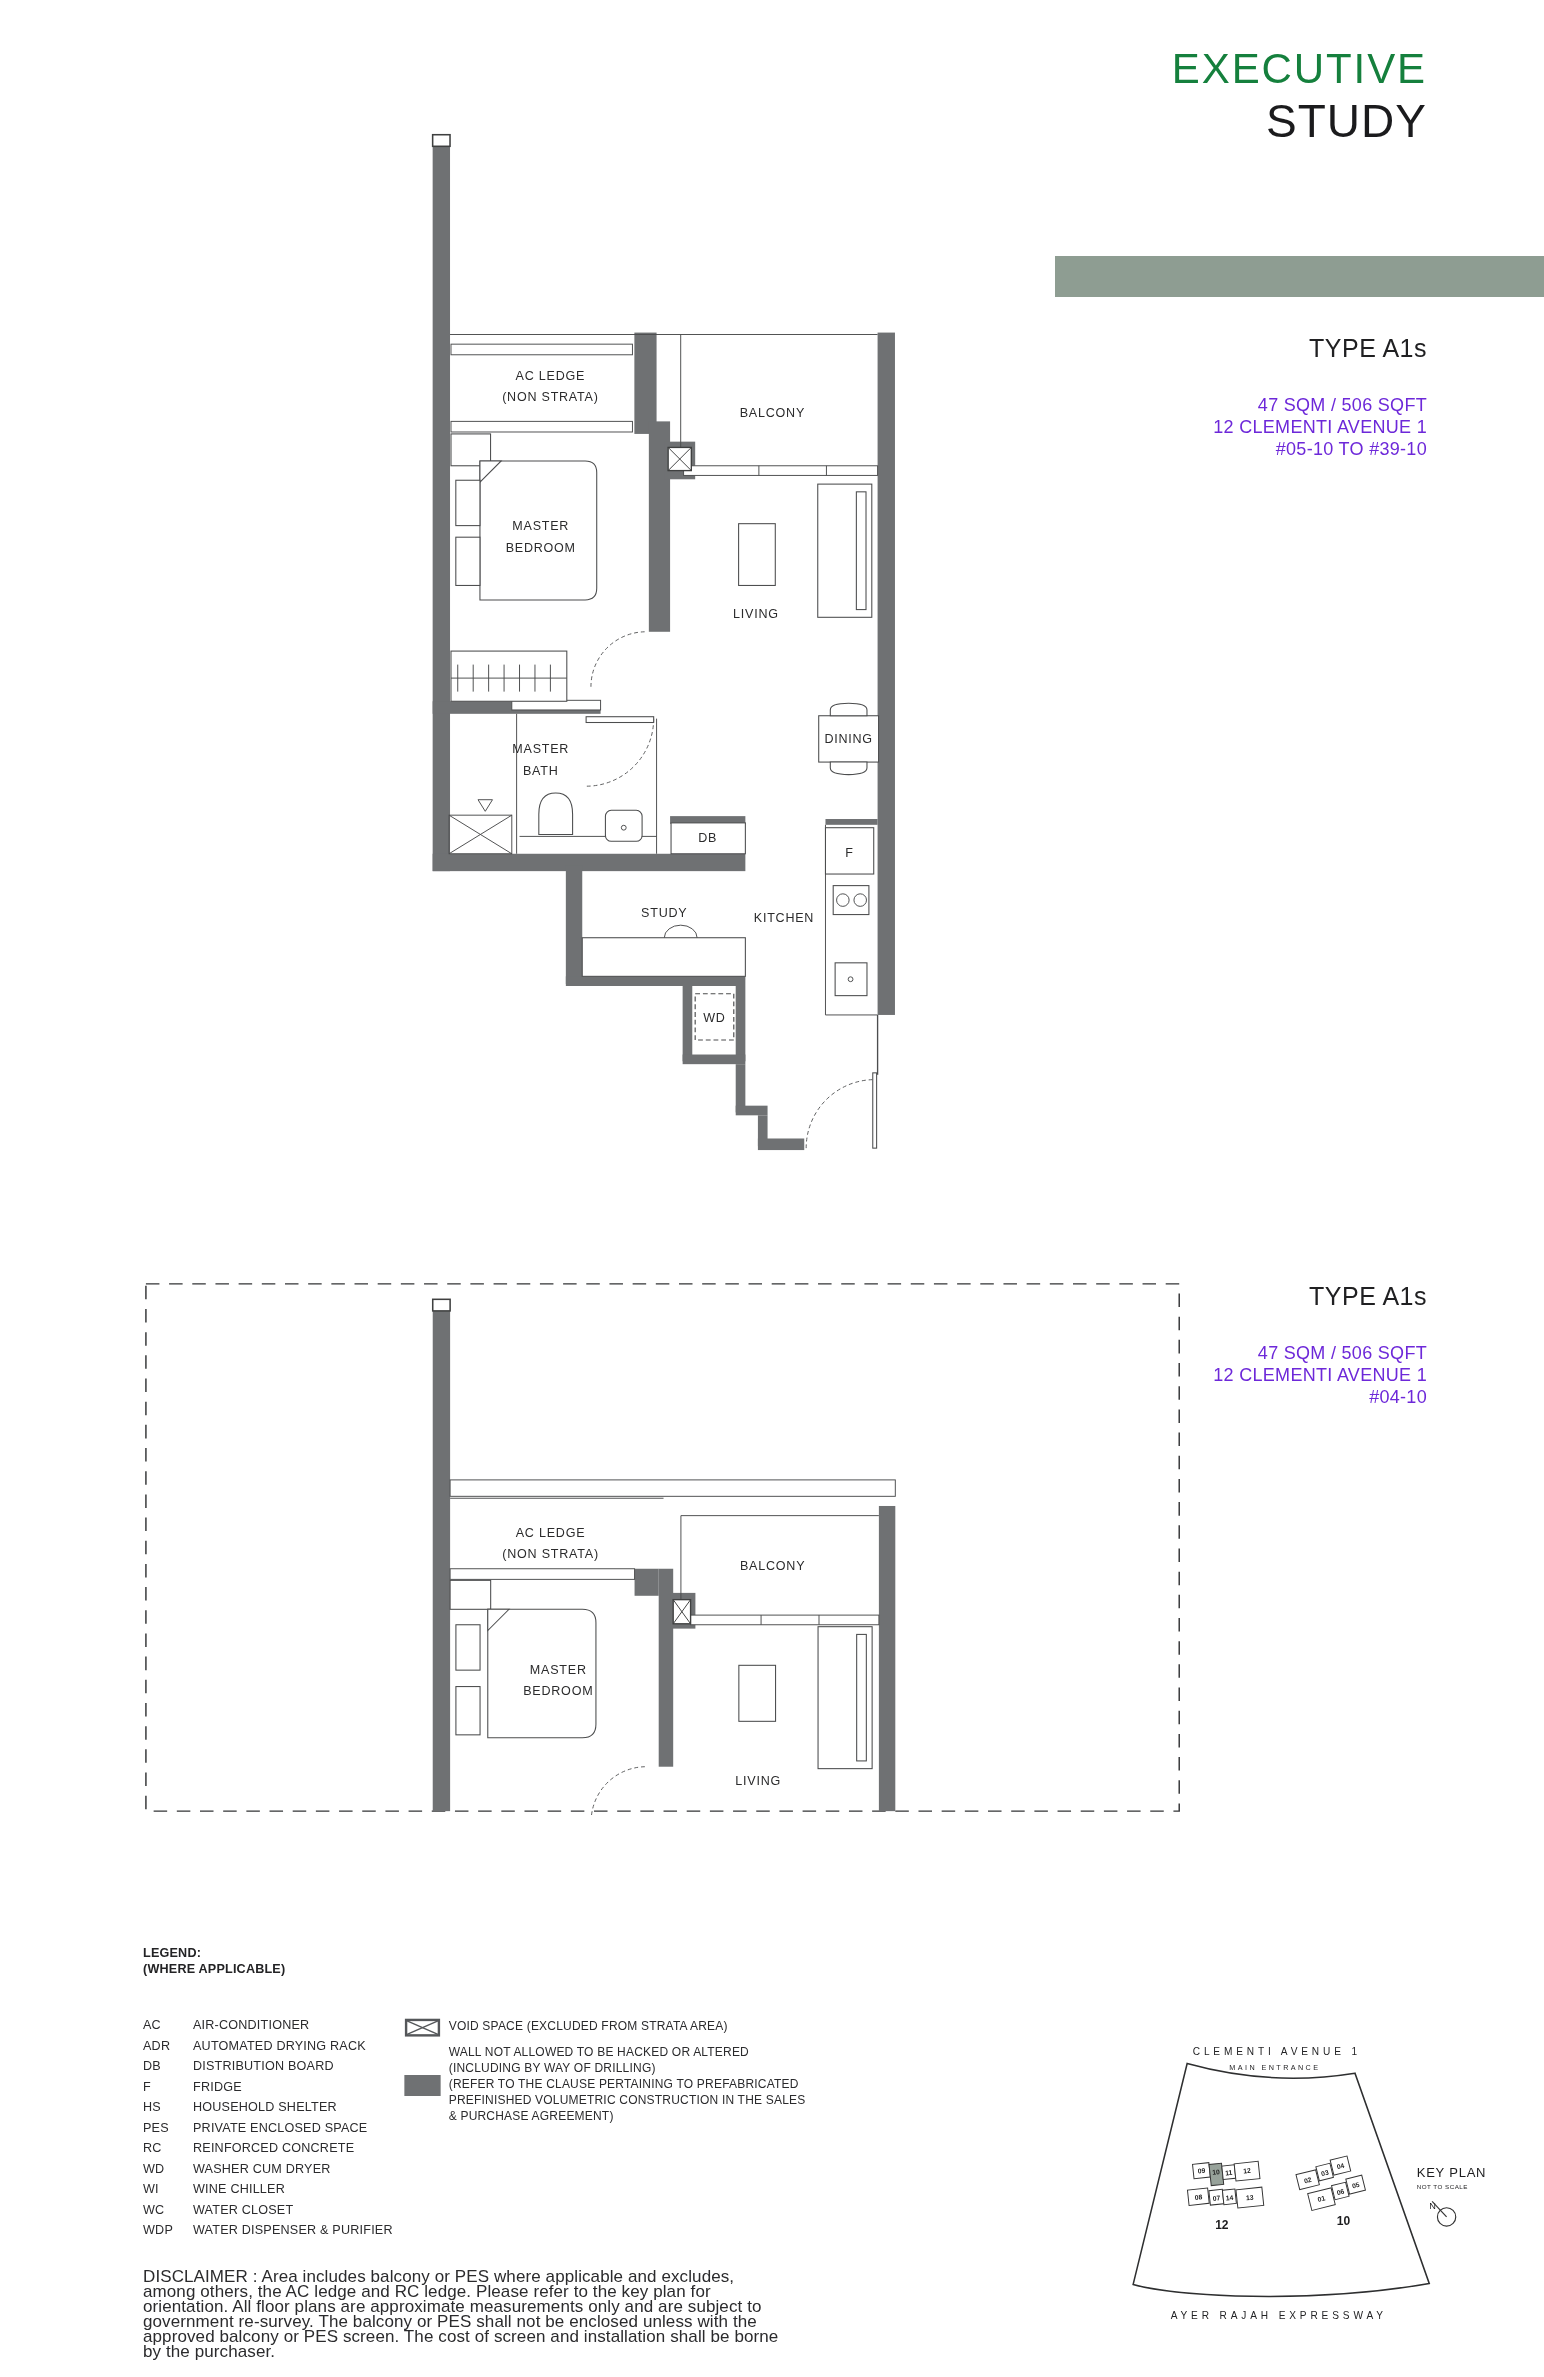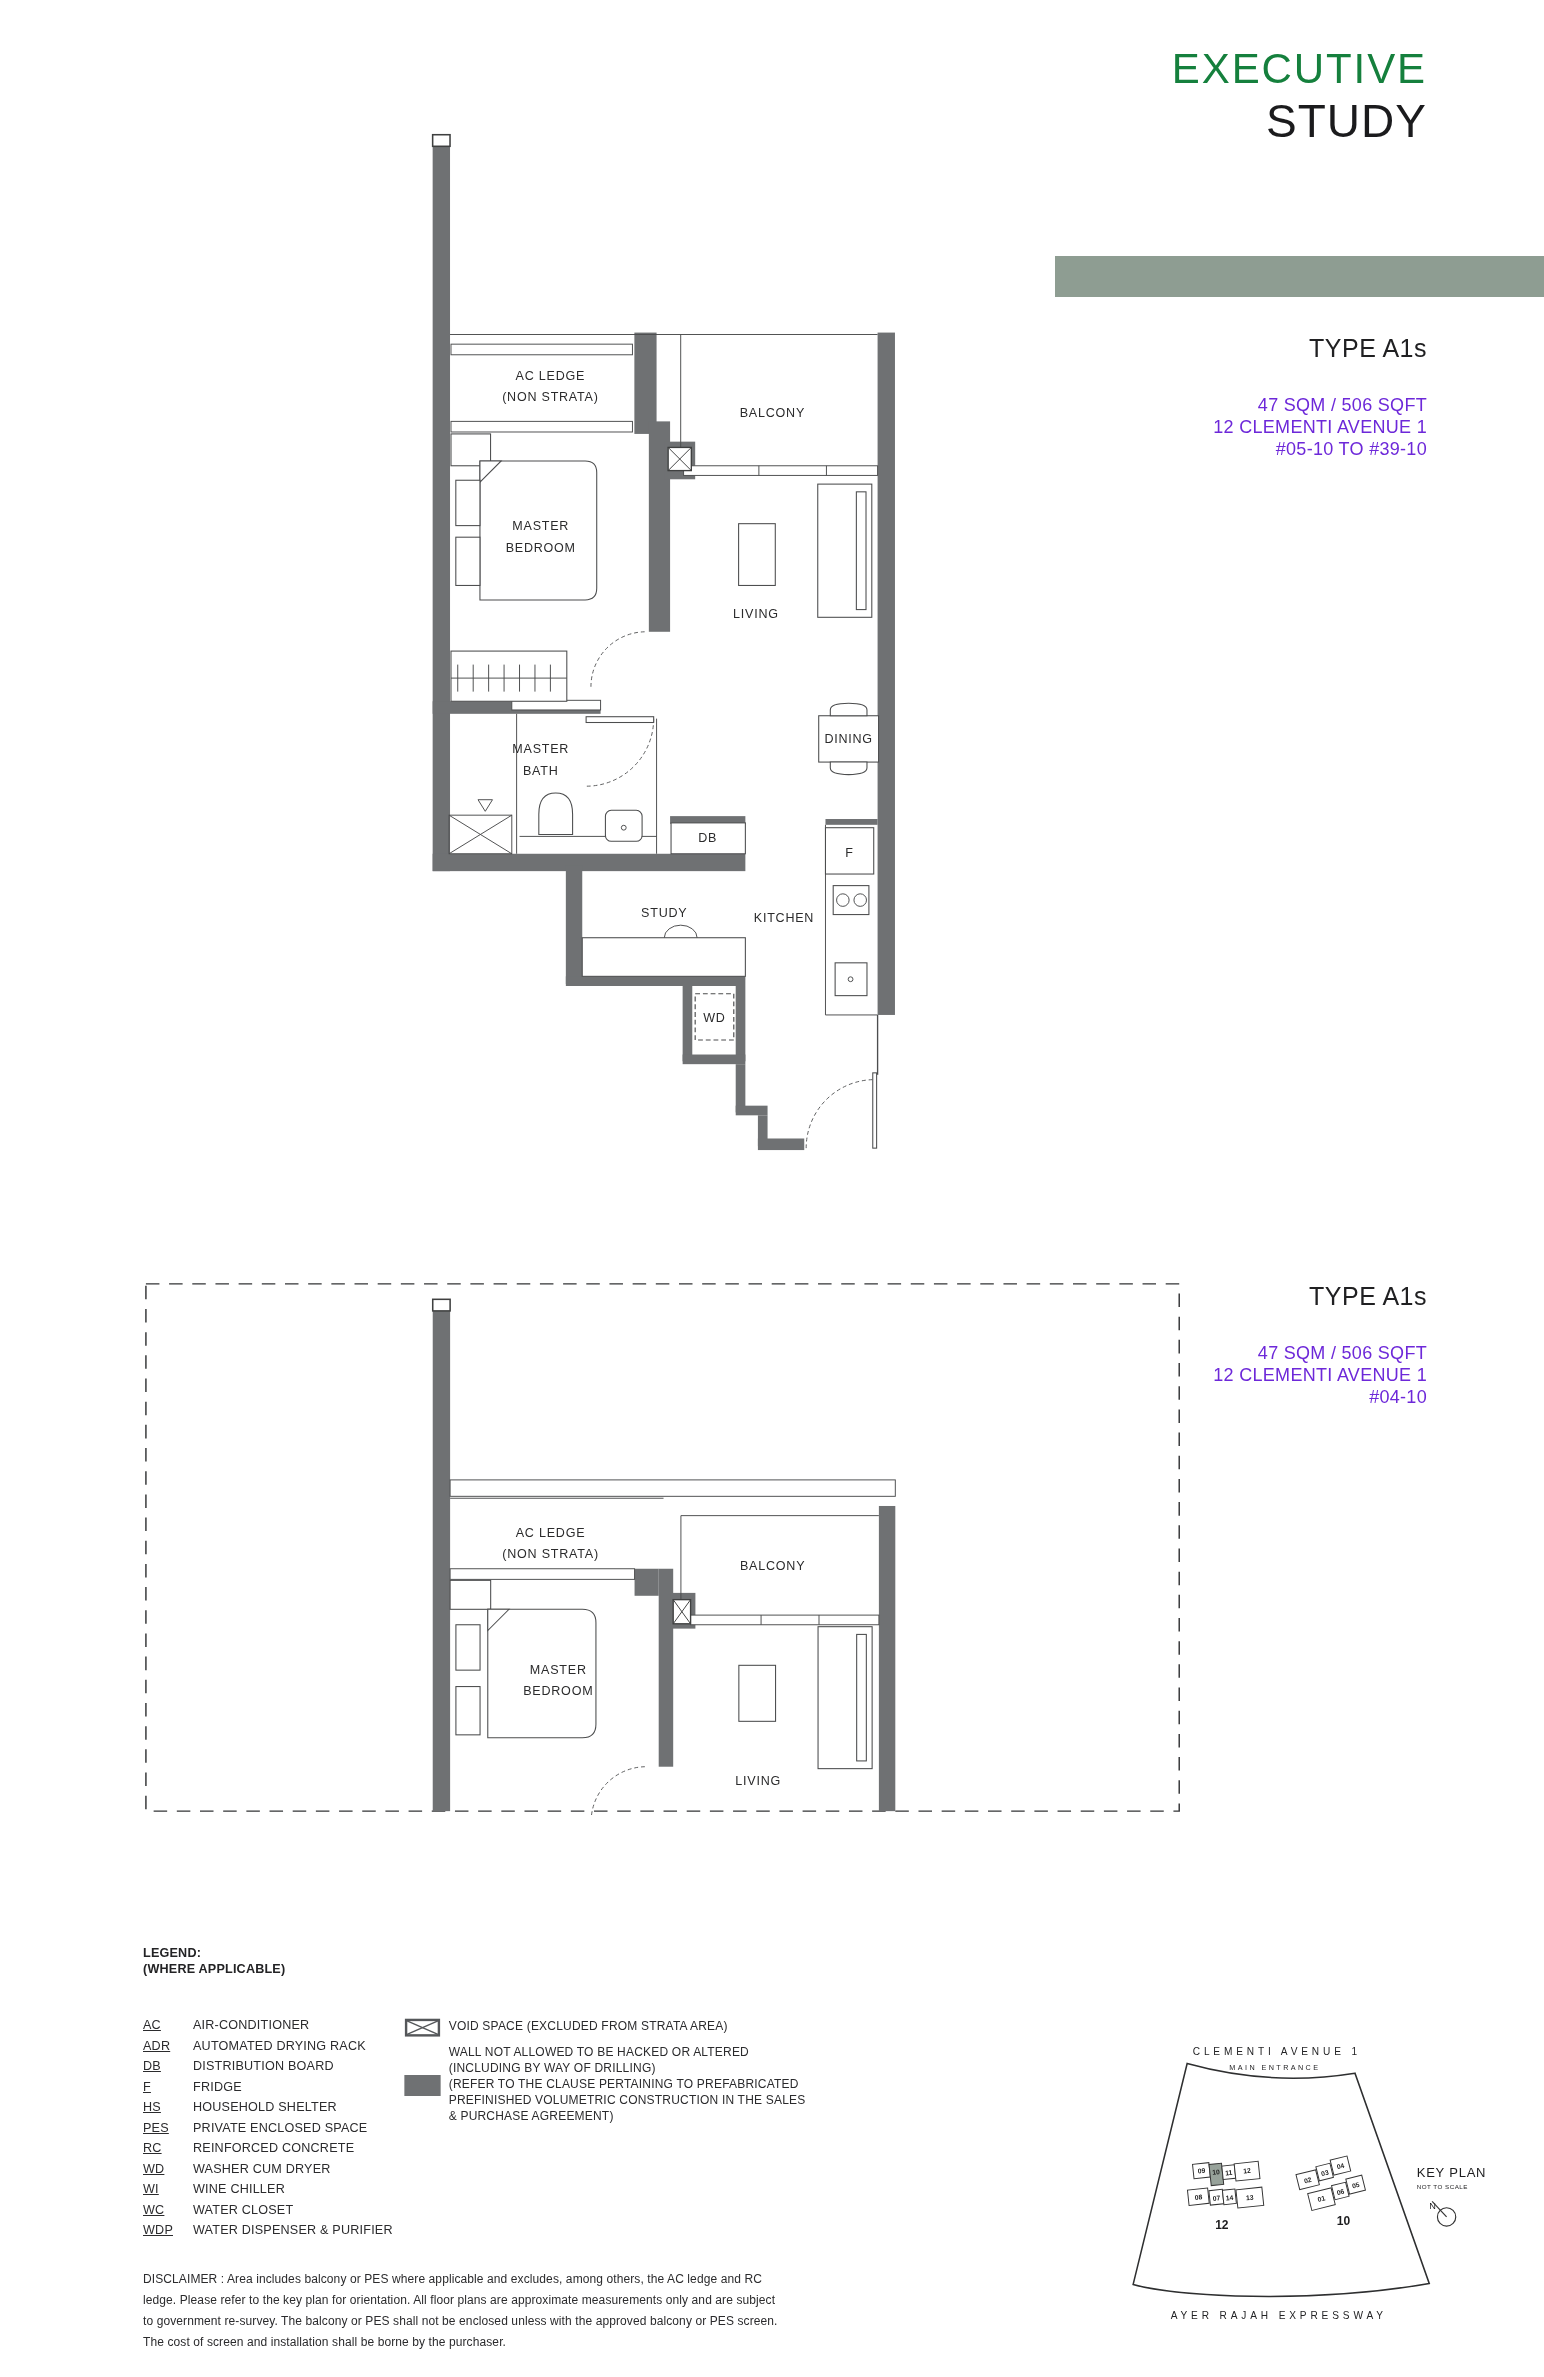--- a/index.html
+++ b/index.html
@@ -7,23 +7,23 @@
         font-family:"Liberation Sans",sans-serif;color:#1d1d1f;}
   .abs{position:absolute;}
   .rt{text-align:right;}
   .hdr-series{font-size:42px;font-weight:500;letter-spacing:1.9px;color:#15803d;line-height:53px;}
   .hdr-title{font-size:46px;font-weight:500;letter-spacing:1px;color:#1b1b1d;line-height:53px;}
   .accent-bar{background:#8e9d92;}
   .type-title{font-size:25px;font-weight:500;letter-spacing:0.5px;color:#202022;}
   .type-details{font-size:18px;line-height:22px;color:#6d28d9;font-weight:400;letter-spacing:0.3px;}
   .legend-title{font-size:12.6px;font-weight:700;color:#232325;line-height:16.4px;letter-spacing:0.2px;}
   .legend-row{display:flex;height:20.5px;align-items:baseline;font-size:12.6px;color:#2b2b2d;font-weight:500;letter-spacing:0.2px;}
-  .legend-abbr{width:50px;flex:0 0 50px;text-decoration:underline;}
+  .legend-abbr{width:50px;flex:0 0 50px;}
   .legend-sym-text{font-size:12px;line-height:16px;color:#2b2b2d;font-weight:500;letter-spacing:0.2px;}
-  .disclaimer{font-size:12px;line-height:21px;color:#2b2b2d;letter-spacing:0.1px;}
+  .disclaimer{font-size:17px;line-height:15px;color:#2b2b2d;letter-spacing:0.1px;}
   
   .wall{fill:#6f7173;stroke:none;}
   .thin{stroke:#4c4d4e;stroke-width:1;fill:none;}
   .thin2{stroke:#4c4d4e;stroke-width:1.4;fill:none;}
   .furn{stroke:#4c4d4e;stroke-width:1.1;fill:#ffffff;}
   .winbox{stroke:#4c4d4e;stroke-width:1;fill:#ffffff;}
   .dash{stroke:#5a5b5c;stroke-width:1;fill:none;stroke-dasharray:4 3;}
   .plan-label{font-family:"Liberation Sans",sans-serif;font-size:13px;font-weight:500;fill:#2b2b2c;
               letter-spacing:.8px;text-anchor:middle;}
   .kp-road{font-family:"Liberation Sans",sans-serif;font-size:10.5px;font-weight:500;fill:#232325;

